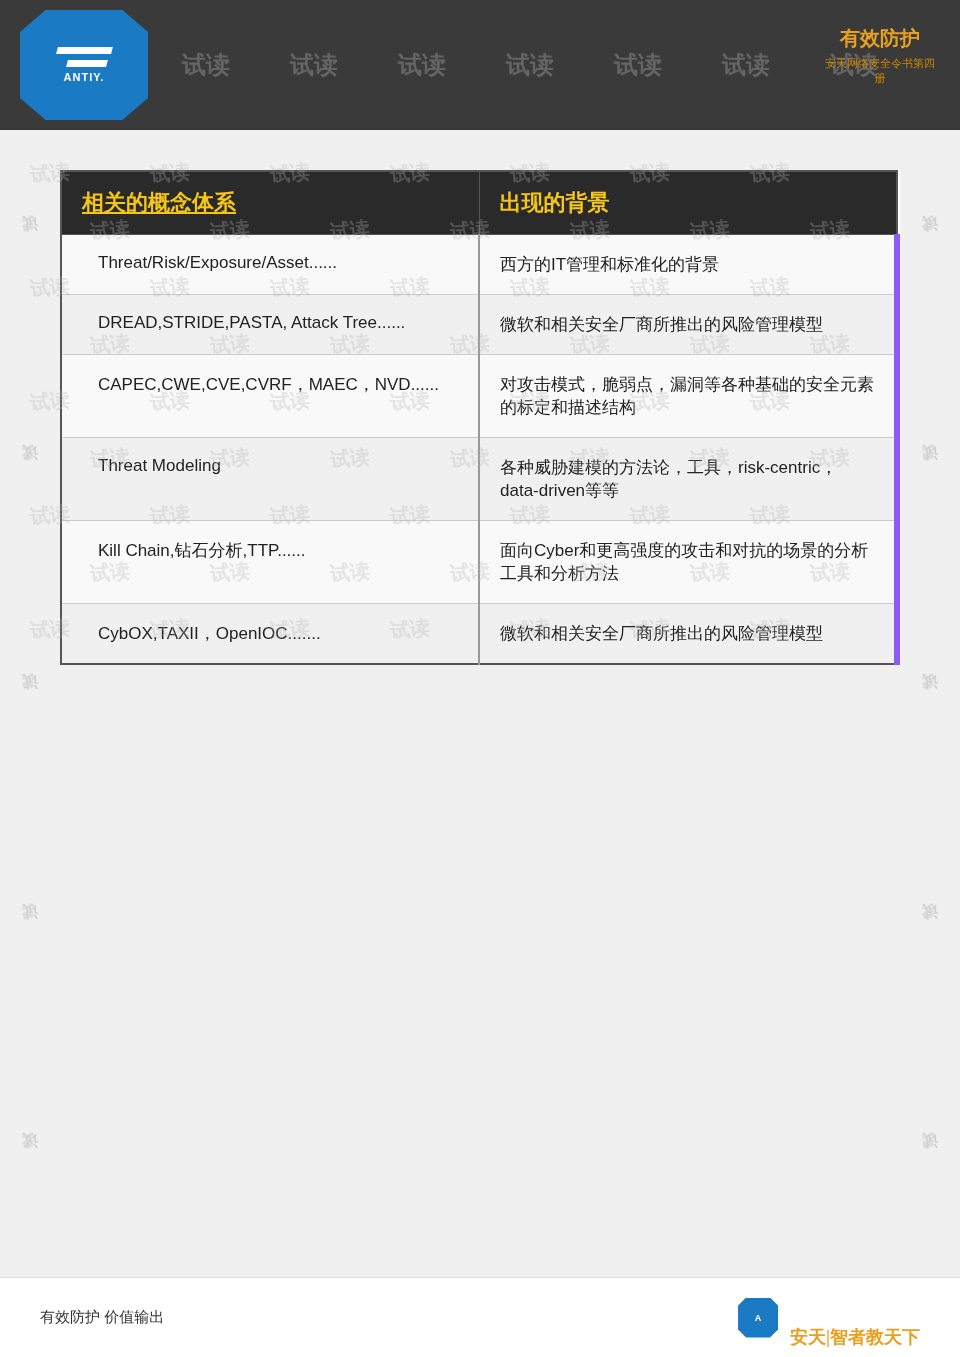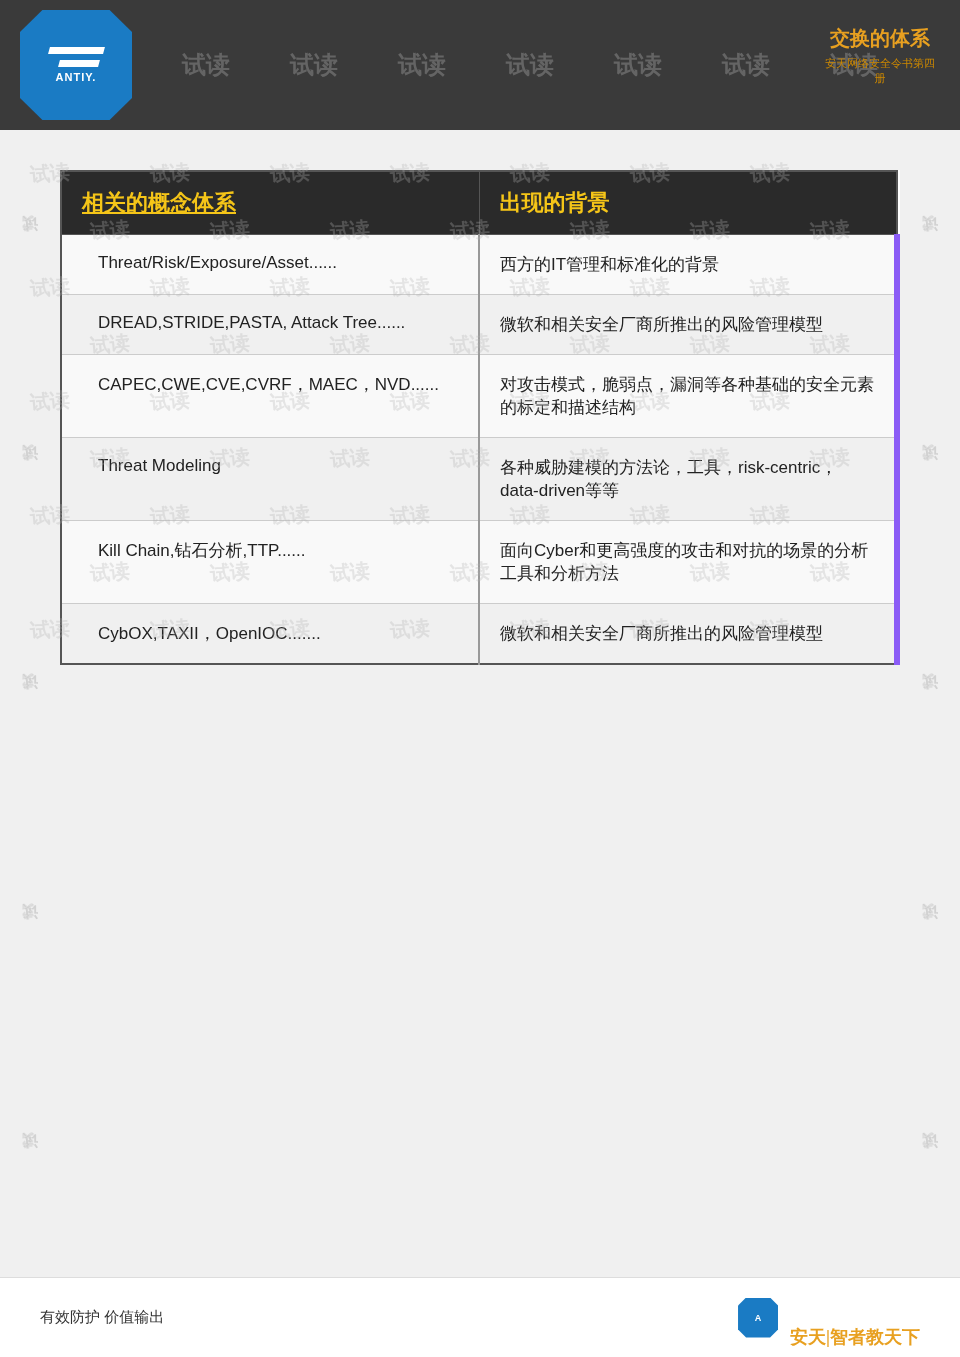--- a/index.html
+++ b/index.html
@@ -16,21 +16,21 @@
     .header {
       width: 100%;
       height: 130px;
       background: #3a3a3a;
       display: flex;
       align-items: center;
       position: relative;
     }
 
     .header-logo {
-      width: 112px;
+      width: 128px;
       height: 110px;
       background: #1a7bc4;
       clip-path: polygon(20% 0%, 80% 0%, 100% 20%, 100% 80%, 80% 100%, 20% 100%, 0% 80%, 0% 20%);
       display: flex;
       flex-direction: column;
       align-items: center;
       justify-content: center;
       margin-left: 20px;
       position: relative;
       z-index: 10;
@@ -306,21 +306,21 @@
     <span>试读</span>
     <span>试读</span>
     <span>试读</span>
     <span>试读</span>
     <span>试读</span>
     <span>试读</span>
     <span>试读</span>
   </div>
 
   <div class="header-right-logo">
-    <span class="brand-name">交换的体系</span>
+    <span class="brand-name">有效防护</span>
     <span class="brand-sub">安天网络安全令书第四册</span>
   </div>
 </div>
 
 <div class="side-watermarks">
   <span class="side-wm">试读</span>
   <span class="side-wm">试读</span>
   <span class="side-wm">试读</span>
   <span class="side-wm">试读</span>
   <span class="side-wm">试读</span>

